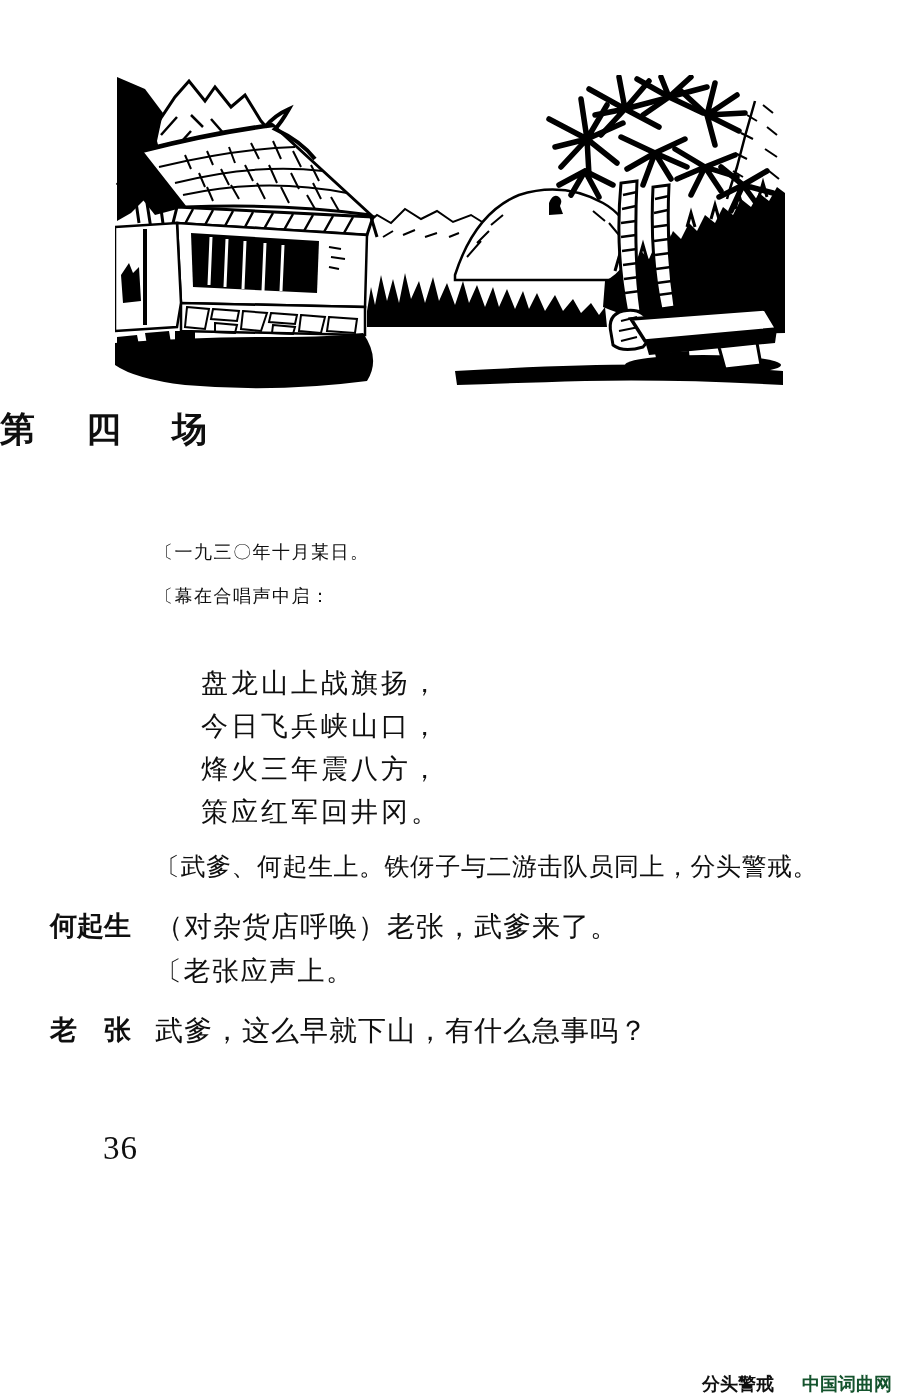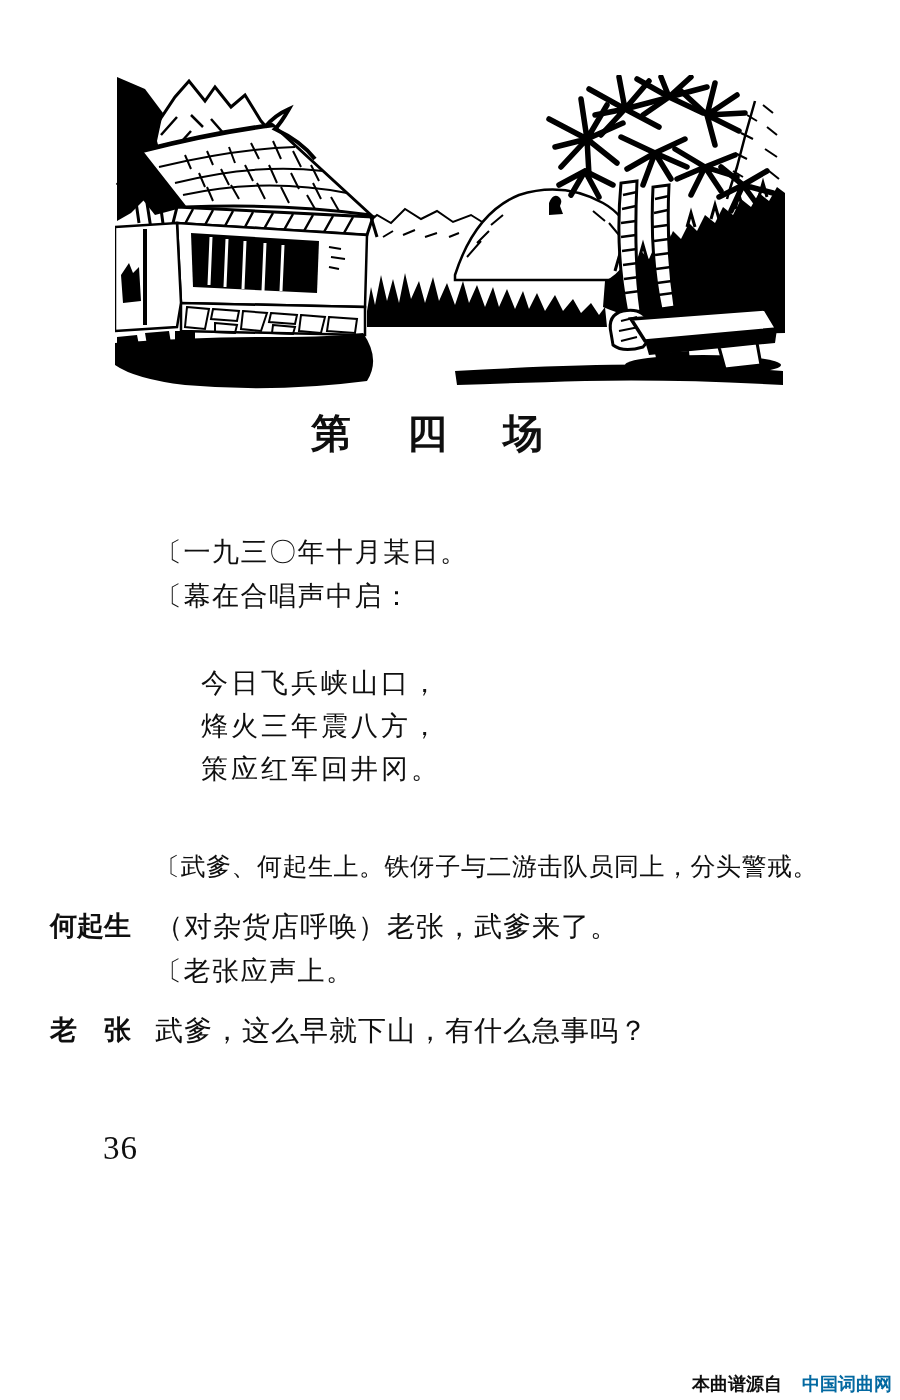--- a/index.html
+++ b/index.html
@@ -1,36 +1,36 @@
 <!DOCTYPE html>
 <html><head>
 <meta charset="utf-8">
 <style>
   html,body{margin:0;padding:0;background:#fff;}
   .page{position:relative;width:900px;height:1400px;background:#ffffff;overflow:hidden;
         color:#0f0f0f;font-family:"Liberation Serif","DejaVu Serif",serif;}
   .illu{position:absolute;left:115px;top:75px;width:670px;height:320px;}
-  .title{position:absolute;left:0;top:406px;width:830px;text-align:center;
-         font-size:40px;font-weight:600;letter-spacing:8px;padding-left:16px;}
-  .sd-block{position:absolute;left:155px;top:530px;font-size:27px;line-height:44px;letter-spacing:1.5px;white-space:nowrap;}
+  .title{position:absolute;left:0;top:406px;width:830px;
+         font-size:35px;font-weight:600;letter-spacing:8px;}
+  .sd-block{position:absolute;left:155px;top:530px;font-size:18px;line-height:44px;letter-spacing:1.5px;white-space:nowrap;}
   .chorus{position:absolute;left:201px;top:662px;font-size:27px;line-height:43px;letter-spacing:3px;white-space:nowrap;}
   .entrance{position:absolute;left:155px;top:850px;font-size:25px;letter-spacing:0.5px;white-space:nowrap;}
   .drow{position:absolute;left:50px;white-space:nowrap;}
   .drow .name{display:inline-block;width:100px;font-family:"Liberation Sans","DejaVu Sans",sans-serif;
               font-weight:bold;font-size:27px;vertical-align:top;}
   .drow .dtext{display:inline-block;font-size:28px;letter-spacing:1px;vertical-align:top;margin-left:5px;}
   .drow .dtext .dline{line-height:47px;}
   .stage-inline{position:absolute;left:155px;top:953px;font-size:27px;letter-spacing:1.5px;white-space:nowrap;}
   .r1{top:908px;}
   .r2{top:1012px;}
   .r3{top:1036px;}
   .pagenum{position:absolute;left:103px;top:1130px;font-size:33px;letter-spacing:1px;}
   .footer{position:absolute;right:8px;top:1372px;font-family:"Liberation Sans","DejaVu Sans",sans-serif;
           font-weight:bold;font-size:18px;white-space:nowrap;}
-  .footer .site{color:#0369a1;margin-left:20px;}
+  .footer .site{color:#14532d;margin-left:28px;}
 </style>
 </head>
 <body>
 
 <div class="page">
 
   <svg class="illu" viewBox="0 0 670 320" xmlns="http://www.w3.org/2000/svg">
 
     <path d="M2,2 L30,14 48,38 42,66 50,96 34,120 16,138 2,146 Z" fill="#000"></path>
     <path d="M2,110 L28,78 44,46 60,22 74,6 90,26 100,12 116,32 130,20 146,46 162,64 184,86 214,112 236,130" fill="none" stroke="#000" stroke-width="3"></path>
@@ -111,20 +111,21 @@
   </svg>
 
   <div class="title">第　四　场</div>
 
   <div class="sd-block">
     <div>〔一九三〇年十月某日。</div>
     <div>〔幕在合唱声中启：</div>
   </div>
 
   <div class="chorus">
+    <div>盘龙山上战旗扬，</div>
     <div>今日飞兵峡山口，</div>
     <div>烽火三年震八方，</div>
     <div>策应红军回井冈。</div>
   </div>
 
   <div class="entrance">〔武爹、何起生上。铁伢子与二游击队员同上，分头警戒。</div>
 
   <div class="drow r1">
     <span class="name">何起生</span><span class="dtext">（对杂货店呼唤）老张，武爹来了。</span>
   </div>
@@ -132,16 +133,16 @@
   <div class="stage-inline">〔老张应声上。</div>
 
   <div class="drow r2">
     <span class="name">老　张</span><span class="dtext">武爹，这么早就下山，有什么急事吗？</span>
   </div>
 
 
   <div class="pagenum">36</div>
 
   <div class="footer">
-    <span>本曲谱源自</span><span class="site">中国词曲网</span>
+    <span>分头警戒</span><span class="site">中国词曲网</span>
   </div>
 
 </div>
 
 </body></html>

